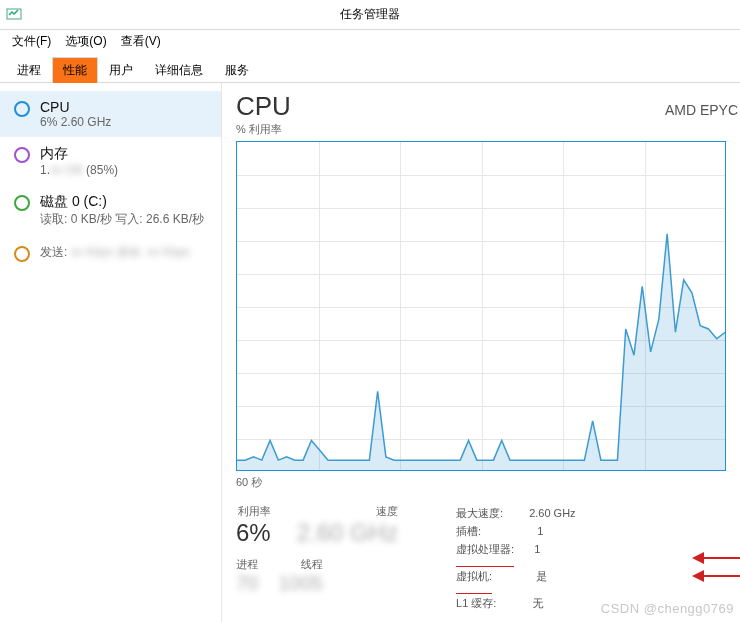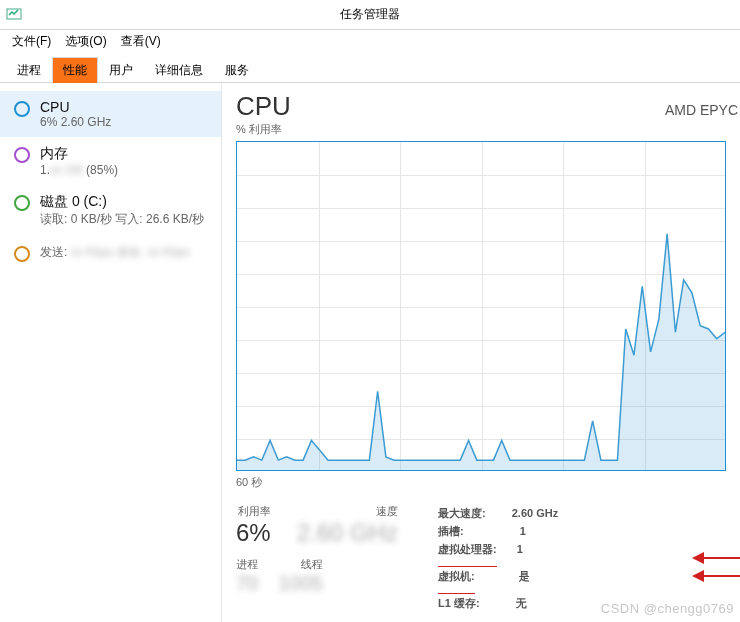--- a/index.html
+++ b/index.html
@@ -169,21 +169,21 @@
             <div class="lbl">进程</div>
             <div class="val blur" style="font-size:20px">70</div>
           </div>
           <div>
             <div class="lbl">线程</div>
             <div class="val blur" style="font-size:20px">1005</div>
           </div>
         </div>
       </div>
 
-      <div class="small-stats" style="margin-left:10px;font-weight:bold;">
+      <div class="small-stats" style="margin-left:28px;">
         <div class="row">
             <span>最大速度:</span>
             <span style="margin-left:20px">2.60 GHz</span>
           </div>
         <div class="row">
             <span>插槽:</span>
             <span style="margin-left:50px">1</span>
           </div>
         <div class="row">
             <span class="underline-red">虚拟处理器:</span>

